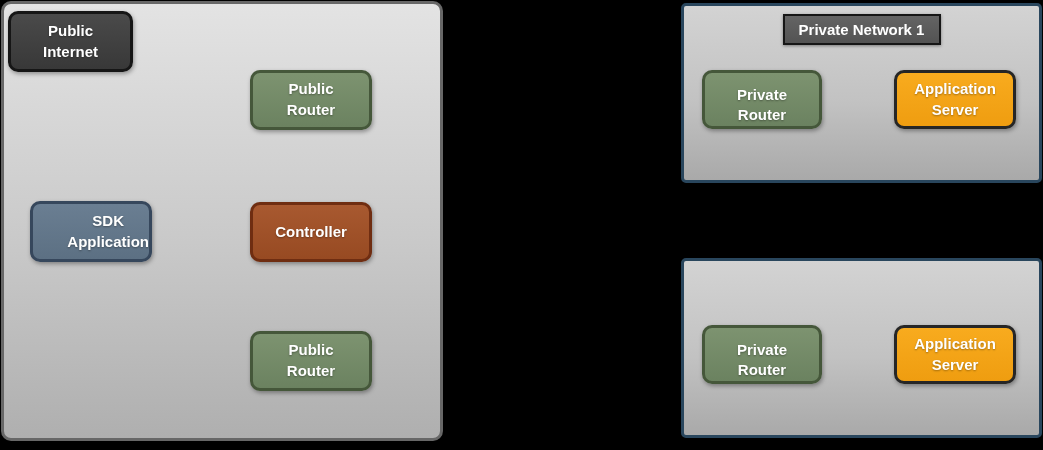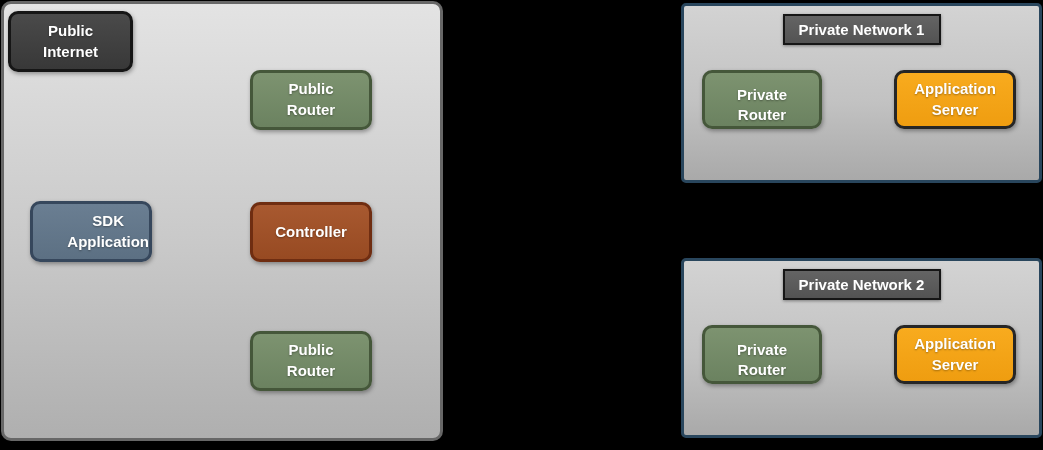--- a/index.html
+++ b/index.html
@@ -150,21 +150,20 @@
 
     <div class="node orange n-application-server">
       <span class="lbl">Application
 Server</span>
     </div>
 
   </div>
 
   <div class="zone private-zone private-zone-2">
 
-    <div class="titlebar">Private Network 2</div>
 
     <div class="node green n-private-router">
       <span class="lbl">Private
 Router</span>
     </div>
 
     <div class="node orange n-application-server">
       <span class="lbl">Application
 Server</span>
     </div>

